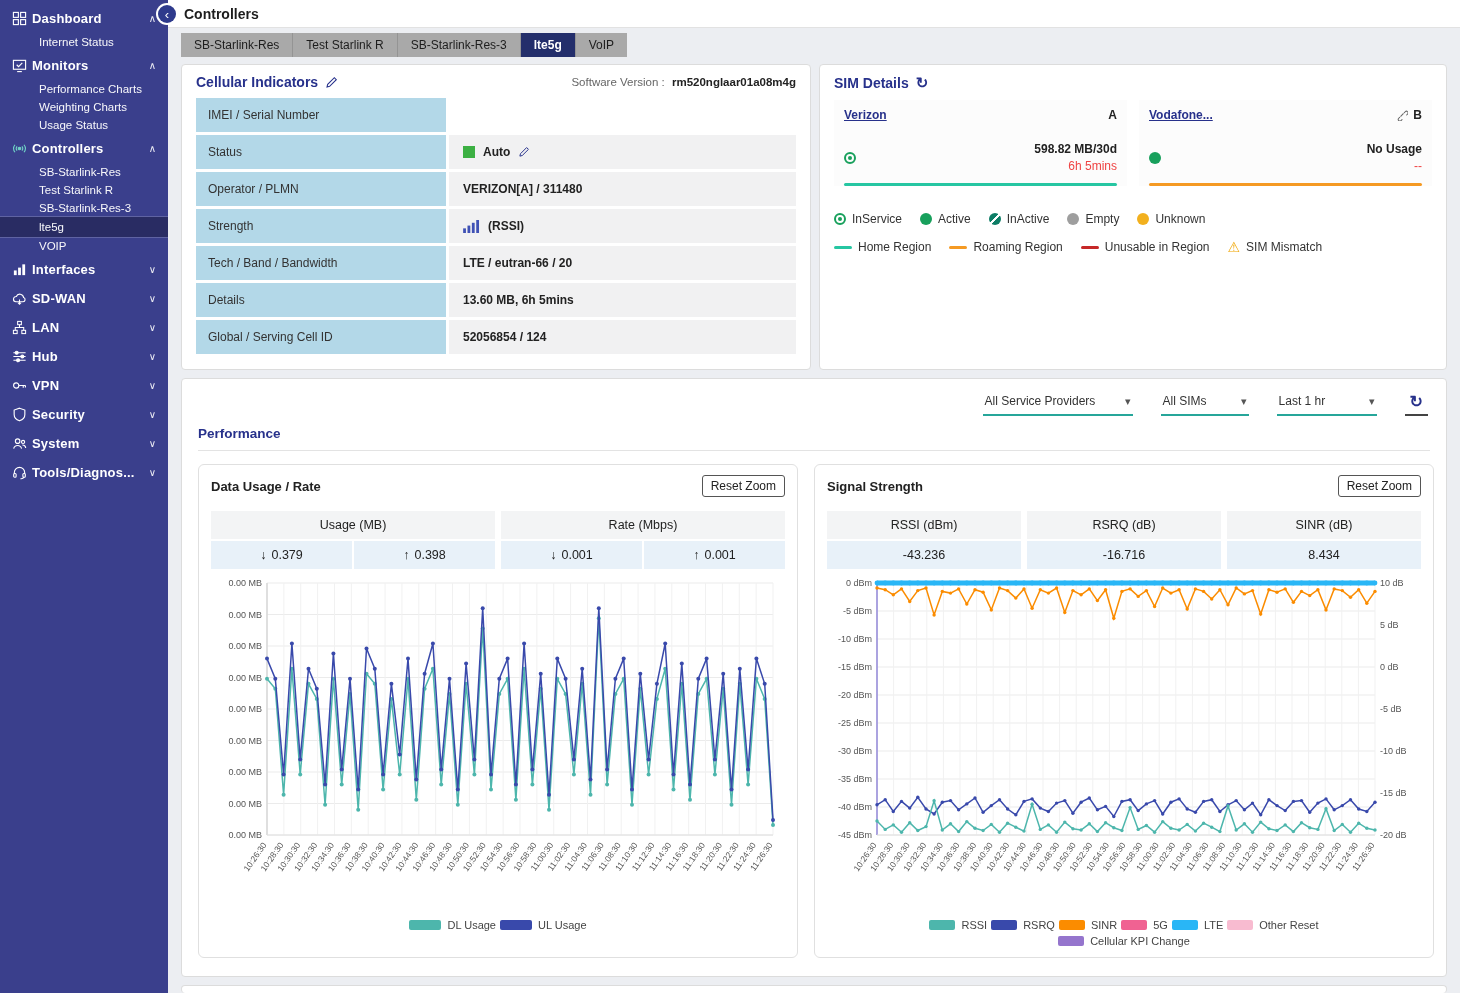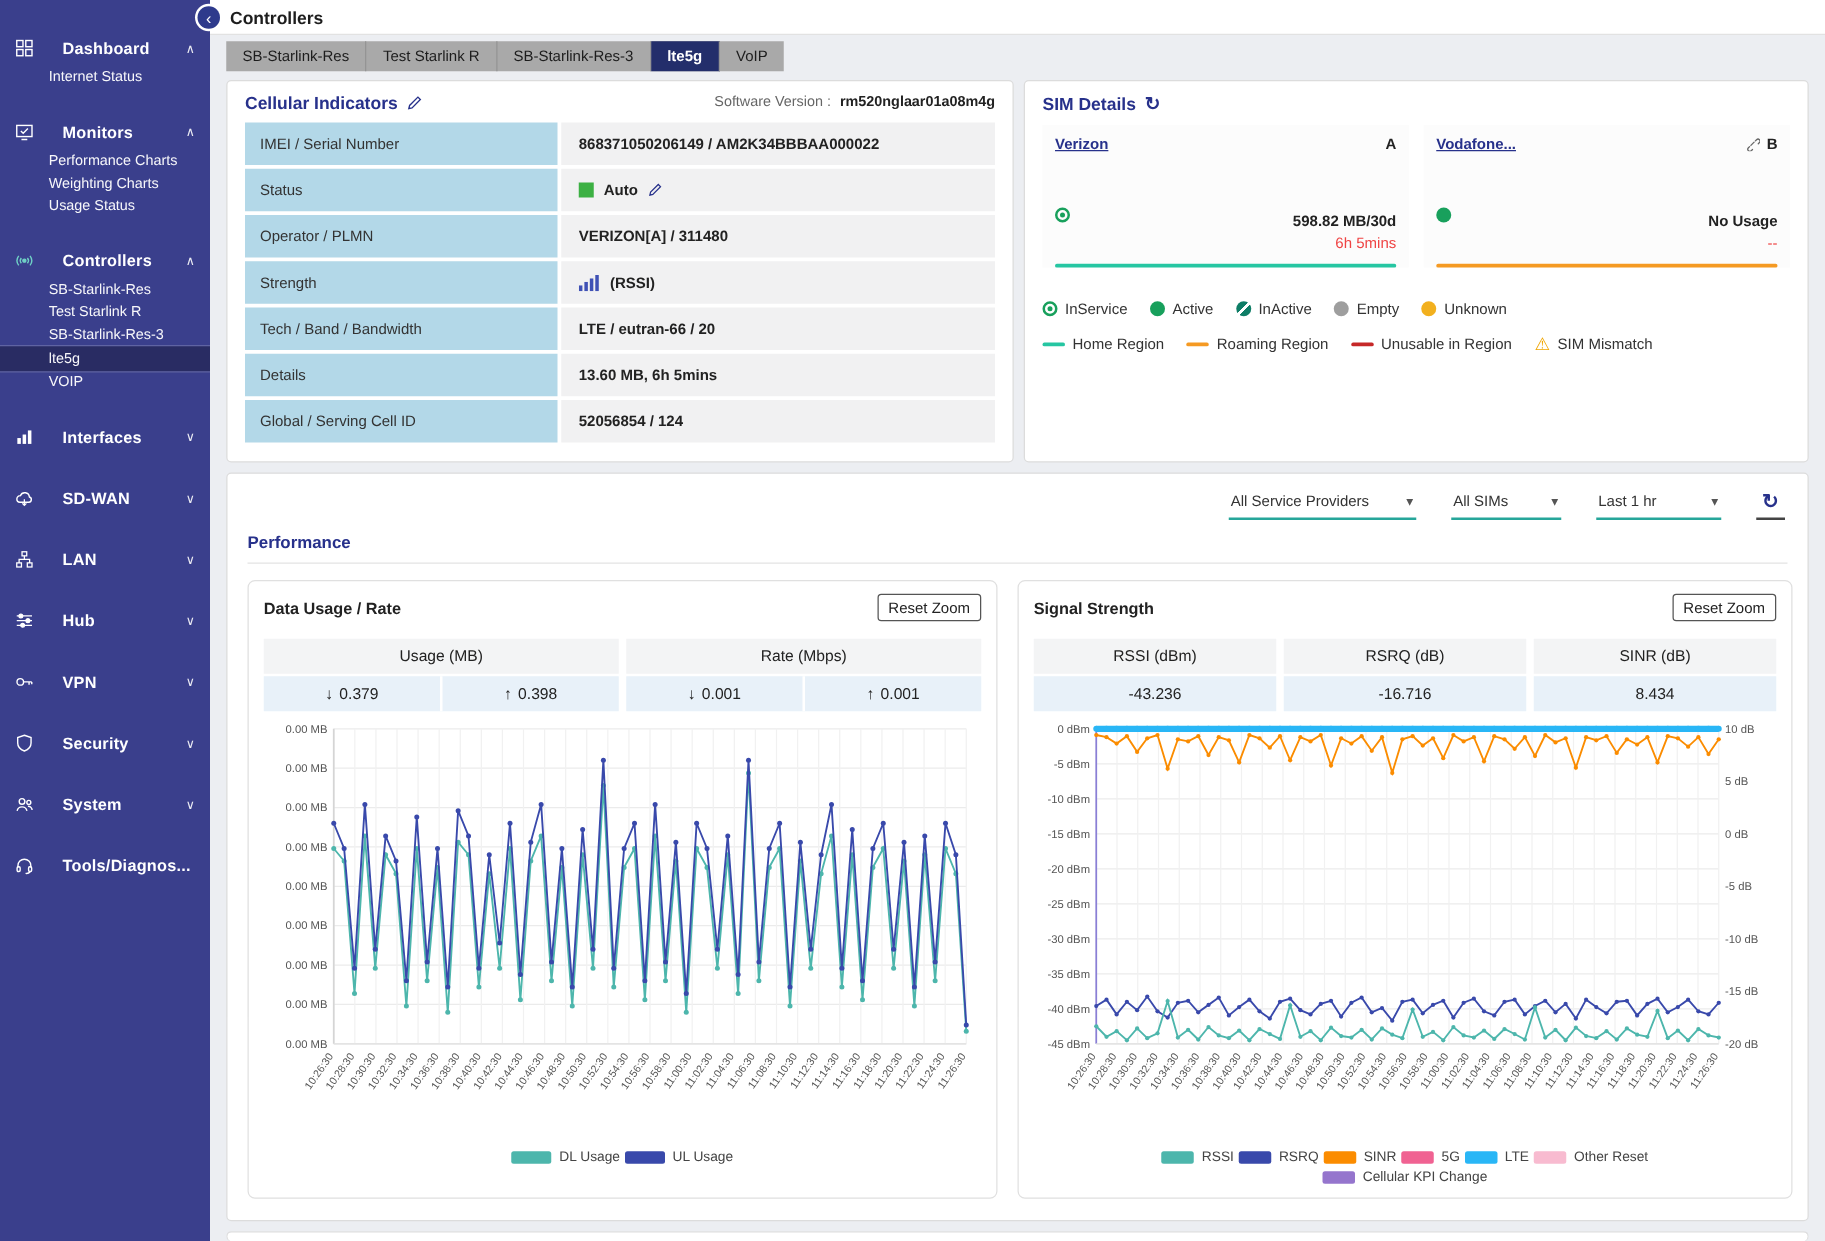--- a/index.html
+++ b/index.html
@@ -1,21 +1,21 @@
 <!DOCTYPE html>
 <html><head>
 <meta charset="utf-8">
 <style>
   * { box-sizing:border-box; margin:0; padding:0; }
   html,body { width:1460px; height:993px; overflow:hidden; font-family:"Liberation Sans",sans-serif; background:#e9ebf0; }
   .app { display:flex; width:1460px; height:993px; }
 
   
   .sidebar { width:168px; background:#3a3f8c; color:#fff; flex-shrink:0; padding-top:4px; overflow:hidden; }
-  .nav-section { display:flex; align-items:center; gap:23px; padding:7px 12px; cursor:pointer;margin-top:20px; }
+  .nav-section { display:flex; align-items:center; gap:5px; padding:7px 12px; cursor:pointer; }
   .nav-section .lbl { flex:1; font-size:13px; font-weight:600; letter-spacing:.2px; }
   .nav-section .chev { font-size:10px; opacity:.9; }
   .nav-section svg { width:15px; height:15px; flex-shrink:0; }
   .nav-child { padding:3px 12px 3px 39px; font-size:11.5px; opacity:.96; cursor:pointer; white-space:nowrap; }
   .nav-child.selected { background:rgba(0,0,0,.30); outline:1px solid rgba(255,255,255,.20); padding-top:4px; padding-bottom:4px; }
 
   
   .main { flex:1; display:flex; flex-direction:column; background:#eceef2; min-width:0; }
   .topbar { height:28px; background:#fff; border-bottom:1px solid #e2e2e2; display:flex; align-items:center; position:relative; }
   .back-btn { position:absolute; left:-10px; top:5px; width:18px; height:18px; border-radius:50%; background:#2e3a8c; color:#fff; display:flex; align-items:center; justify-content:center; font-size:13px; line-height:1; cursor:pointer; box-shadow:0 0 0 2px #fff; }
@@ -45,21 +45,21 @@
 
   
   .sim-panels { display:flex; gap:12px; margin-top:4px; }
   .sim-panel { flex:1; background:#fcfcfc; padding:8px 10px 0; cursor:pointer; }
   .sim-underline { height:3px; border-radius:2px; margin-top:10px; }
   .sim-head { display:flex; justify-content:space-between; align-items:center; }
   .sim-name { color:#27318b; font-size:12px; font-weight:700; text-decoration:underline; cursor:pointer; }
   .sim-slot { font-size:12px; font-weight:700; color:#222; display:flex; align-items:center; gap:5px; }
   .sim-body { display:flex; justify-content:space-between; align-items:center; margin-top:20px; }
   .sim-usage { text-align:right; font-size:12px; color:#222; }
-  .sim-usage .u1 { font-weight:600;margin-top:28px; }
+  .sim-usage .u1 { font-weight:600; }
   .sim-usage .u2 { color:#ef4444; margin-top:3px; }
   .ic-ring { width:12px; height:12px; border:2px solid #18a05c; border-radius:50%; position:relative; display:inline-block; }
   .ic-ring::after { content:""; position:absolute; inset:2px; background:#18a05c; border-radius:50%; }
   .ic-dot { width:12px; height:12px; border-radius:50%; display:inline-block; }
   .ic-inactive { width:12px; height:12px; border-radius:50%; display:inline-block;
     background:linear-gradient(135deg,#0e7d66 42%,#fff 42%,#fff 58%,#0e7d66 58%); }
   .legend-row { display:flex; align-items:center; gap:18px; font-size:12px; color:#333; margin-top:26px; }
   .legend-row.second { margin-top:14px; }
   .legend-item { display:flex; align-items:center; gap:6px; }
   .line-swatch { width:18px; height:3px; border-radius:2px; display:inline-block; }
@@ -275,21 +275,20 @@
                 </svg>
             </span>
             <span class="sw-ver">
               <span>Software Version :</span>
               <b>rm520nglaar01a08m4g</b>
             </span>
           </div>
 
           <div class="crow">
             <div class="crow-label">IMEI / Serial Number</div>
-            <div class="crow-value">868371050206149 / AM2K34BBBAA000022</div>
           </div>
           <div class="crow">
             <div class="crow-label">Status</div>
             <div class="crow-value">
               <span class="green-square"></span>
               <span>Auto</span>
               <svg width="12" height="12" viewBox="0 0 16 16">
                   <path d="M2.5 13.5l.8-3.2 8.2-8.2 2.4 2.4-8.2 8.2-3.2.8z" fill="none" stroke="#27318b" stroke-width="1.3"></path>
                 </svg>
             </div>

